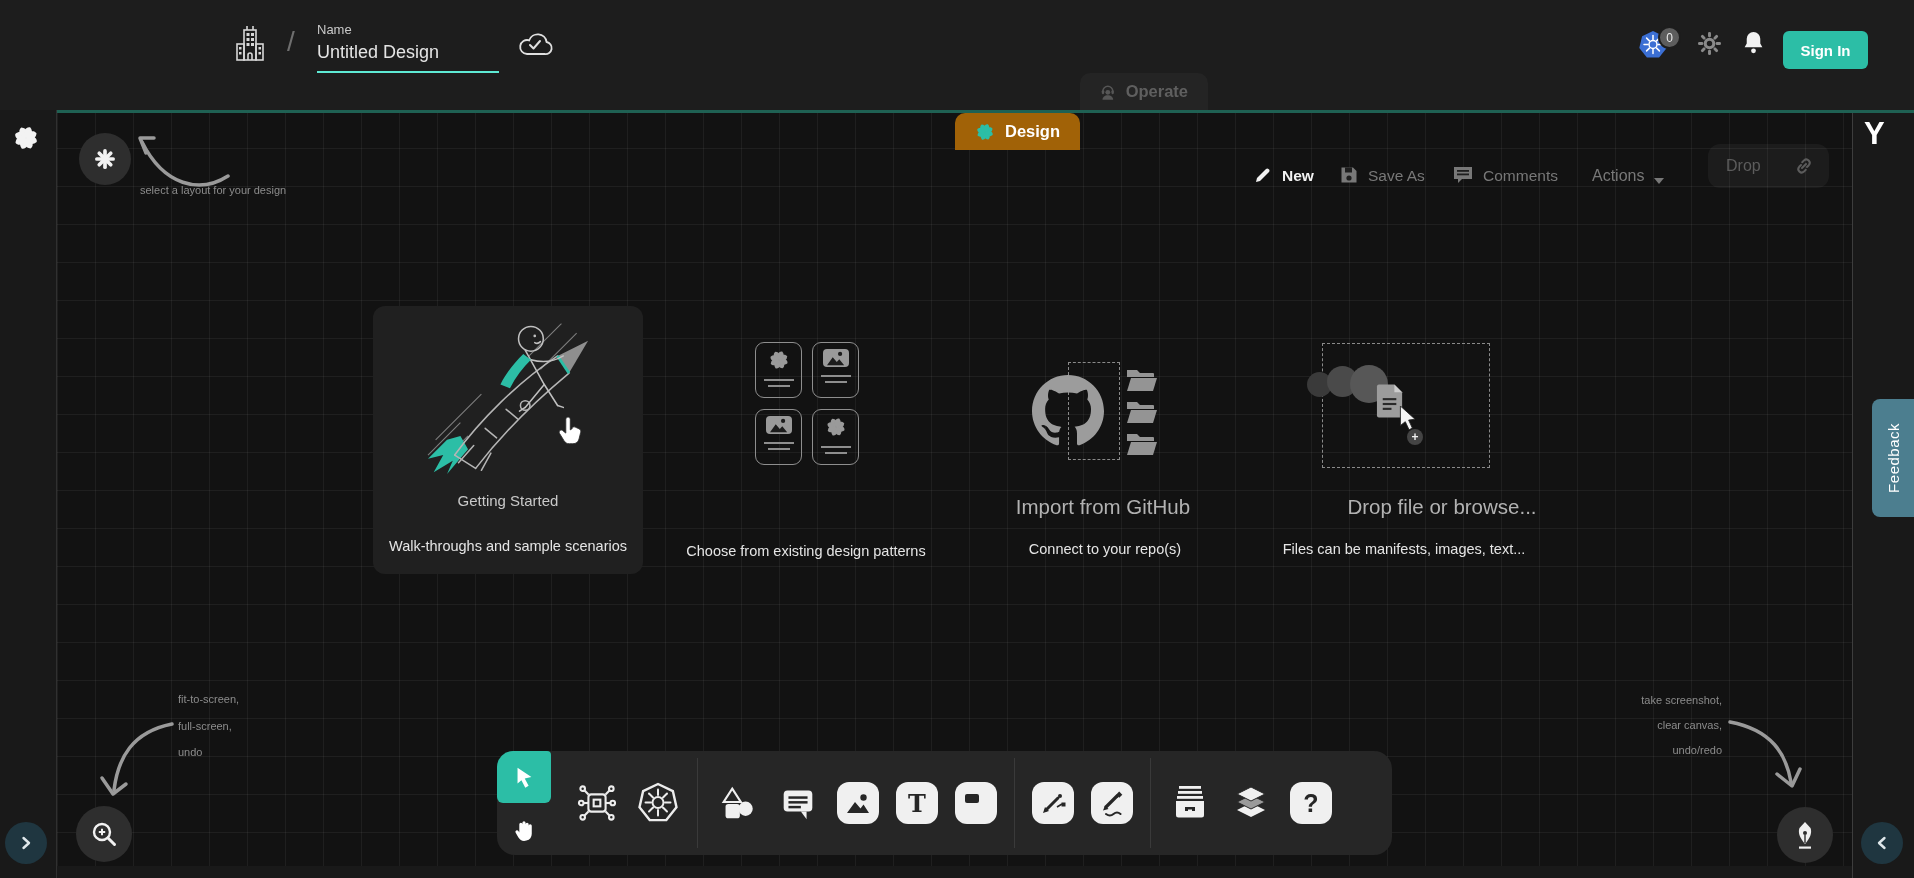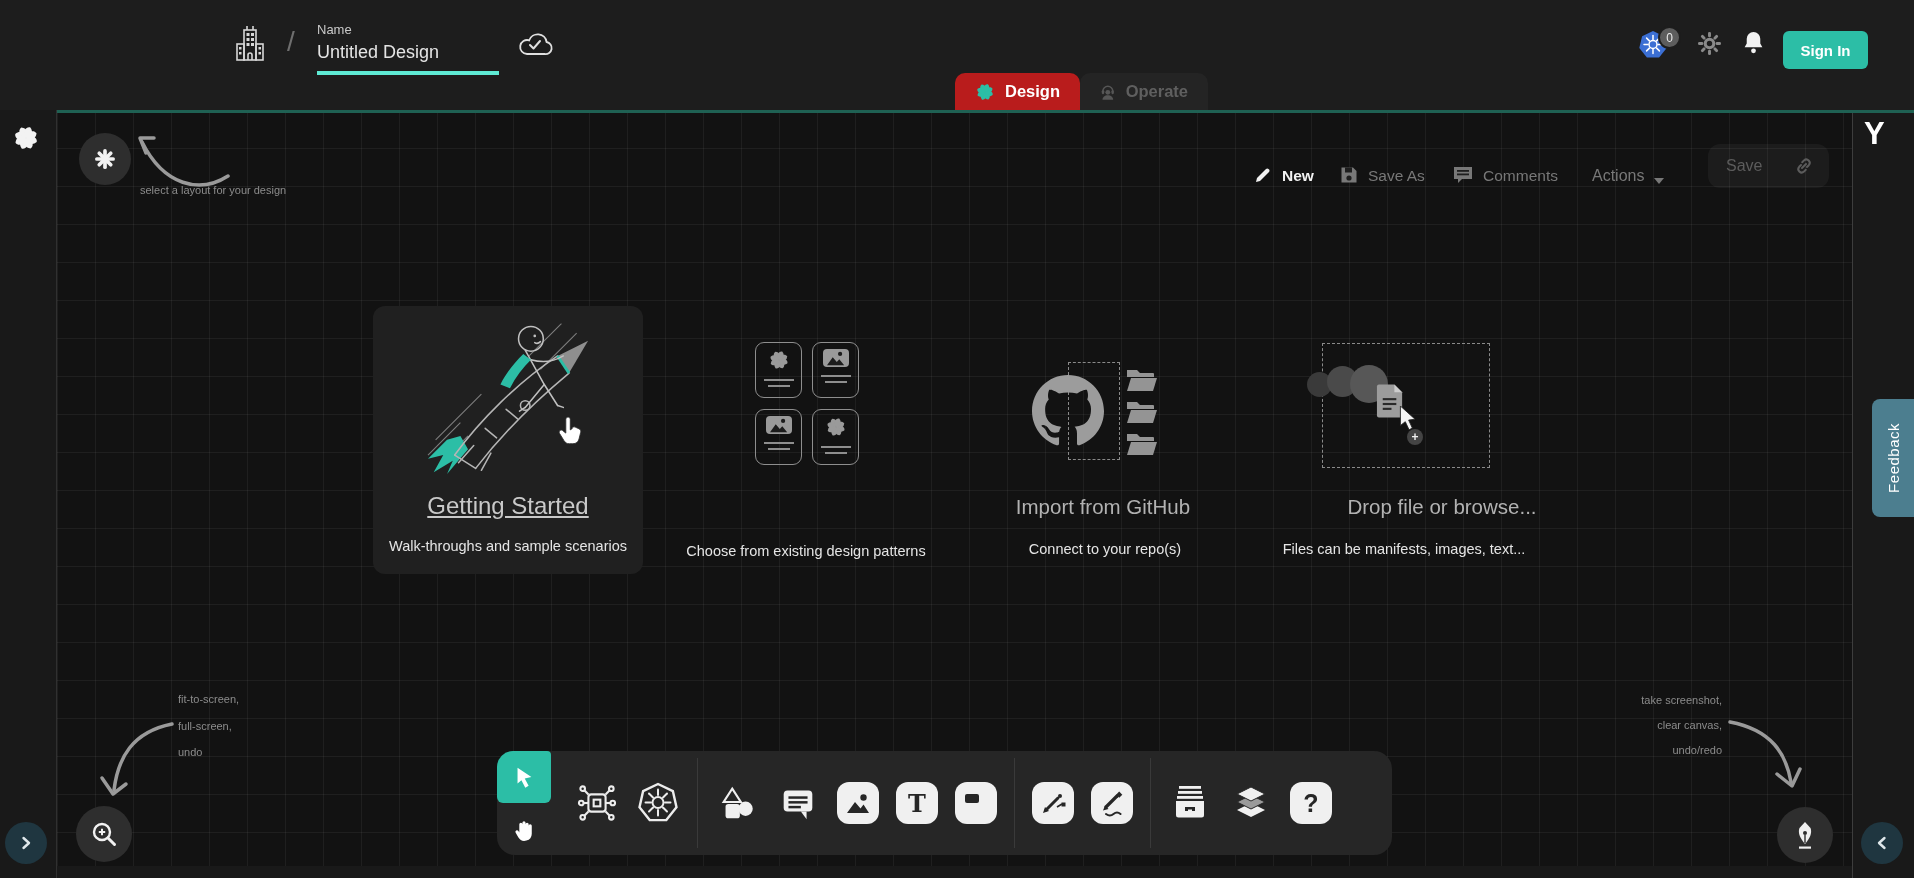--- a/index.html
+++ b/index.html
@@ -9,25 +9,25 @@
   .abs { position:absolute; }
 
   
   .topbar { position:absolute; left:0; top:0; width:1914px; height:110px; background:#1d1d1d; z-index:30; }
   .logo { position:absolute; left:12px; top:20px; display:flex; align-items:center; gap:10px; cursor:pointer; }
   .logo-text { color:#ffffff; font-size:30px; font-weight:800; letter-spacing:3px; }
   .building { position:absolute; left:233px; top:24px; }
   .crumb-slash { position:absolute; left:287px; top:26px; font-size:28px; color:#6f6f6f; font-weight:300; }
   .name-group { position:absolute; left:317px; top:22px; width:182px; }
   .name-label { font-size:13px; color:#c9c9c9; }
-  .name-value { margin-top:5px; font-size:18px; color:#e4e4e4; padding-bottom:8px; border-bottom:4px solid #5eead4; cursor:text; }
+  .name-value { margin-top:5px; font-size:18px; color:#e4e4e4; padding-bottom:8px; border-bottom:2px solid #5eead4; cursor:text; }
   .cloud { position:absolute; left:517px; top:30px; }
 
   .tab { position:absolute; top:73px; height:37px; display:flex; align-items:center; gap:10px; padding:0 20px; border-radius:10px 10px 0 0; font-size:16.5px; cursor:pointer; }
-  .tab-design { left:955px; width:125px; background:#b91c1c; color:#ffffff; font-weight:600; }
+  .tab-design { left:955px; width:125px; background:#a16207; color:#ffffff; font-weight:600;margin-top:40px; }
   .tab-operate { left:1080px; width:128px; background:#242424; color:#5f5f5f; font-weight:600; }
 
   .cluster-group { position:absolute; left:1638px; top:26px; width:48px; height:36px; cursor:pointer; }
   .badge { position:absolute; left:20px; top:0px; width:23px; height:23px; border-radius:50%; background:#5d5d5d; border:2px solid #1d1d1d; color:#eaeaea; font-size:12px; display:flex; align-items:center; justify-content:center; }
   .gear { position:absolute; left:1697px; top:31px; cursor:pointer; }
   .bell { position:absolute; left:1742px; top:30px; cursor:pointer; }
   .signin { position:absolute; left:1783px; top:31px; width:85px; height:38px; border-radius:6px; background:#2cbea6; color:#ffffff; font-size:15px; font-weight:700; display:flex; align-items:center; justify-content:center; cursor:pointer; }
 
   
   .strip-left { position:absolute; left:0; top:110px; width:57px; height:768px; background:#191919; border-right:1px solid #303030; z-index:10; }
@@ -54,21 +54,21 @@
   .ct-label-bright { font-size:15.5px; color:#f2f2f2; font-weight:700; }
   .ct-actions-label { font-size:16px; color:#787878; }
   .ct-share { position:absolute; left:1708px; top:144px; width:121px; height:44px; border-radius:12px; background:rgba(255,255,255,0.045); display:flex; align-items:center; justify-content:space-between; padding:0 15px 0 18px; cursor:default; z-index:6; }
   .ct-share-label { font-size:16px; color:#5c5c5c; }
 
   
   .card-getting { position:absolute; left:373px; top:306px; width:270px; height:268px; border-radius:12px; background:#202020; cursor:pointer; z-index:4; }
   .card-hit { position:absolute; cursor:pointer; z-index:4; }
   .card-title { position:absolute; text-align:center; color:#b2b2b2; font-size:20.5px; z-index:5; }
   .card-sub { position:absolute; text-align:center; color:#e5e5e5; font-size:14.5px; z-index:5; }
-  .gs-title { color:#c9c9c9; font-size:24px;text-decoration:underline; }
+  .gs-title { color:#c9c9c9; font-size:15px; }
   .dashed-box { position:absolute; border:1.5px dashed #8a8a8a; z-index:4; }
   .mini-grid { position:absolute; left:755px; top:342px; display:grid; grid-template-columns:47px 47px; grid-auto-rows:56px; gap:11px 10px; z-index:4; }
   .mini-card { border:1.5px solid #8e8e8e; border-radius:9px; display:flex; flex-direction:column; align-items:center; padding-top:6px; }
   .mini-img { width:26px; height:18px; background:#9a9a9a; border-radius:4px; position:relative; overflow:hidden; }
   .mini-line1 { width:30px; height:2px; background:#8e8e8e; margin-top:8px; }
   .mini-line2 { width:22px; height:2px; background:#8e8e8e; margin-top:4px; }
   .drop-circle { position:absolute; border-radius:50%; z-index:4; }
   .plus-badge { position:absolute; left:1407px; top:429px; width:16px; height:16px; border-radius:50%; background:#444444; color:#f0f0f0; font-size:12px; font-weight:700; display:flex; align-items:center; justify-content:center; z-index:6; }
 
   
@@ -170,21 +170,21 @@
     </svg>
     <span class="ct-label">Comments</span>
   </div>
   <div class="ct-item" style="left:1592px">
     <span class="ct-actions-label">Actions</span>
     <svg width="12" height="8" viewBox="0 0 12 8">
       <polygon points="1,1 11,1 6,7" fill="#787878"></polygon>
     </svg>
   </div>
   <div class="ct-share">
-    <span class="ct-share-label">Save</span>
+    <span class="ct-share-label">Drop</span>
     <svg width="20" height="20" viewBox="0 0 20 20">
       <g stroke="#5c5c5c" stroke-width="2" fill="none" stroke-linecap="round">
         <path d="M8 12 L12 8"></path>
         <path d="M7 9 L5.2 10.8 A3.4 3.4 0 0 0 10 15.6 L11.8 13.8"></path>
         <path d="M13 11 L14.8 9.2 A3.4 3.4 0 0 0 10 4.4 L8.2 6.2"></path>
       </g>
     </svg>
   </div>
 
   <div class="card-getting">

